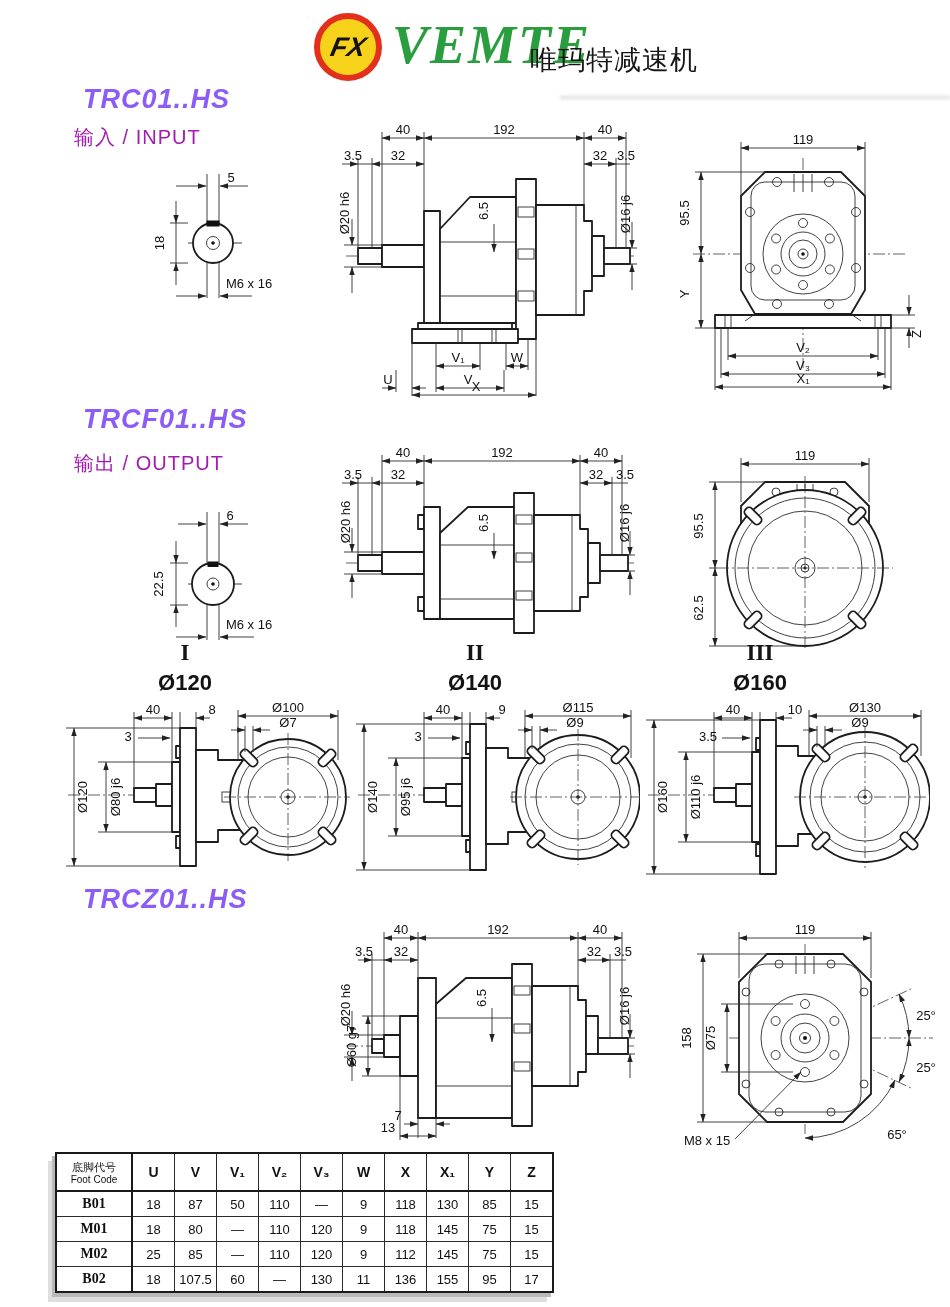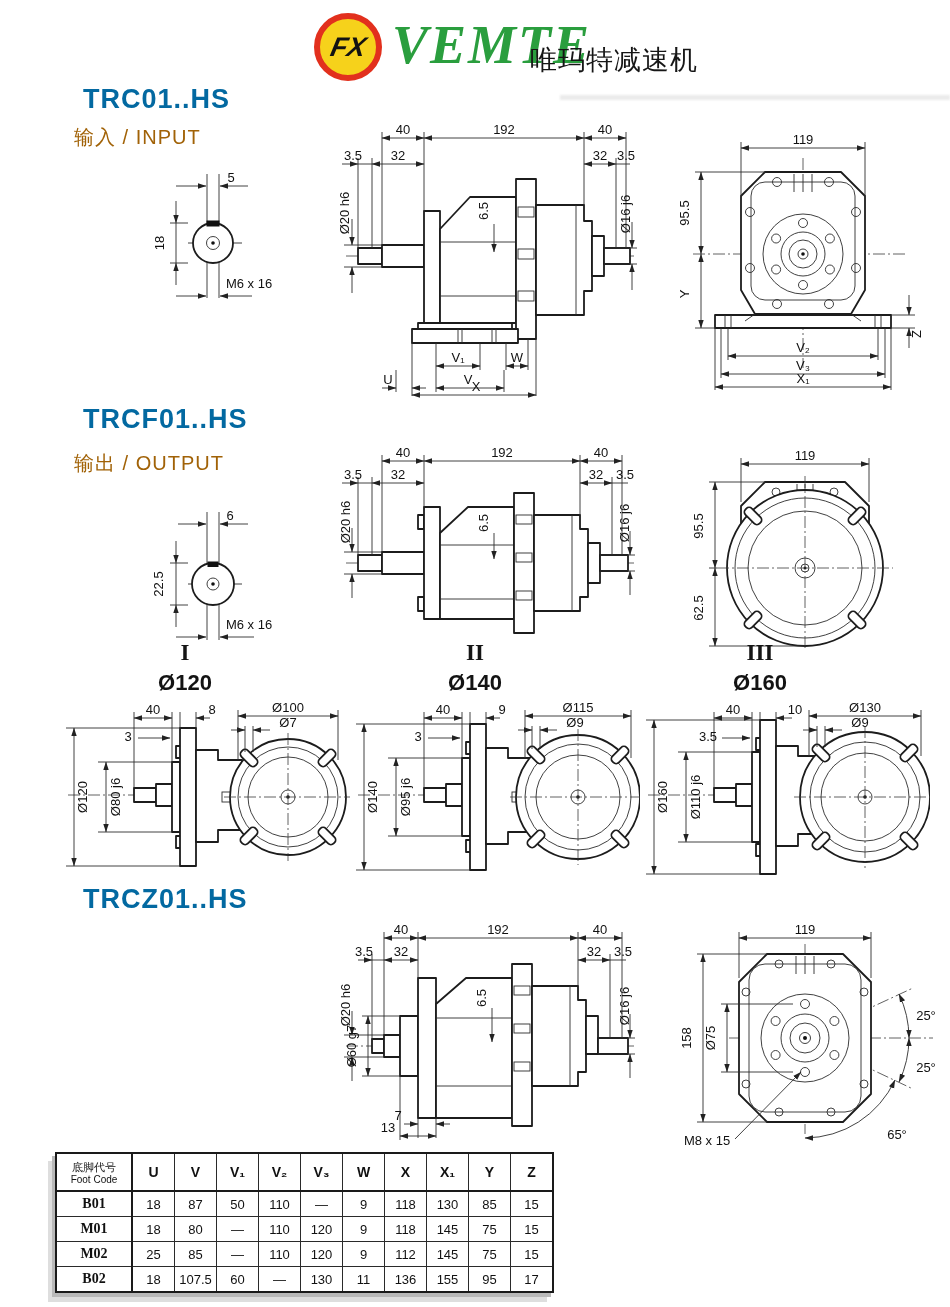--- a/index.html
+++ b/index.html
@@ -8,22 +8,22 @@
   .streak{position:absolute;background:#ebebeb;filter:blur(1px);}
   
   .logo{position:absolute;left:314px;top:13px;width:56px;height:56px;border-radius:50%;
         background:#f6d21b;border:6px solid #e2301d;display:flex;align-items:center;justify-content:center;}
   .logo span{font-style:italic;font-weight:900;font-size:27px;color:#121212;transform:skewX(-12deg);}
   .brand{position:absolute;left:392px;top:14px;font-family:"Liberation Serif","DejaVu Serif",serif;
          font-style:italic;font-weight:700;font-size:54px;letter-spacing:2px;color:#2a9e3e;}
   .brand-cn{position:absolute;left:530px;top:42px;font-family:"Liberation Serif","DejaVu Serif",serif;
             font-size:27px;color:#161616;letter-spacing:1px;}
   
-  .sec-title{position:absolute;font-weight:700;font-size:27px;letter-spacing:1px;color:#0369a1;}
-  .io-label{position:absolute;font-size:20px;color:#a16207;letter-spacing:1px;}
+  .sec-title{position:absolute;font-weight:700;font-style:italic;font-size:27px;letter-spacing:1px;color:#8b5cf6;}
+  .io-label{position:absolute;font-size:20px;color:#a21caf;letter-spacing:1px;}
   .numeral{position:absolute;width:120px;text-align:center;font-family:"Liberation Serif","DejaVu Serif",serif;
            font-weight:700;font-size:23px;color:#151515;}
   .fsize{position:absolute;width:120px;text-align:center;font-weight:700;font-size:22px;color:#131313;}
   
   .drw{position:absolute;}
   .o{fill:#fff;stroke:#1c1c1c;stroke-width:1.8;stroke-linejoin:round;}
   .t{fill:none;stroke:#2b2b2b;stroke-width:0.9;}
   .d{fill:none;stroke:#2e2e2e;stroke-width:0.9;}
   .cl{fill:none;stroke:#3a3a3a;stroke-width:0.8;stroke-dasharray:12 3 2 3;}
   .k{fill:#111;stroke:none;}

